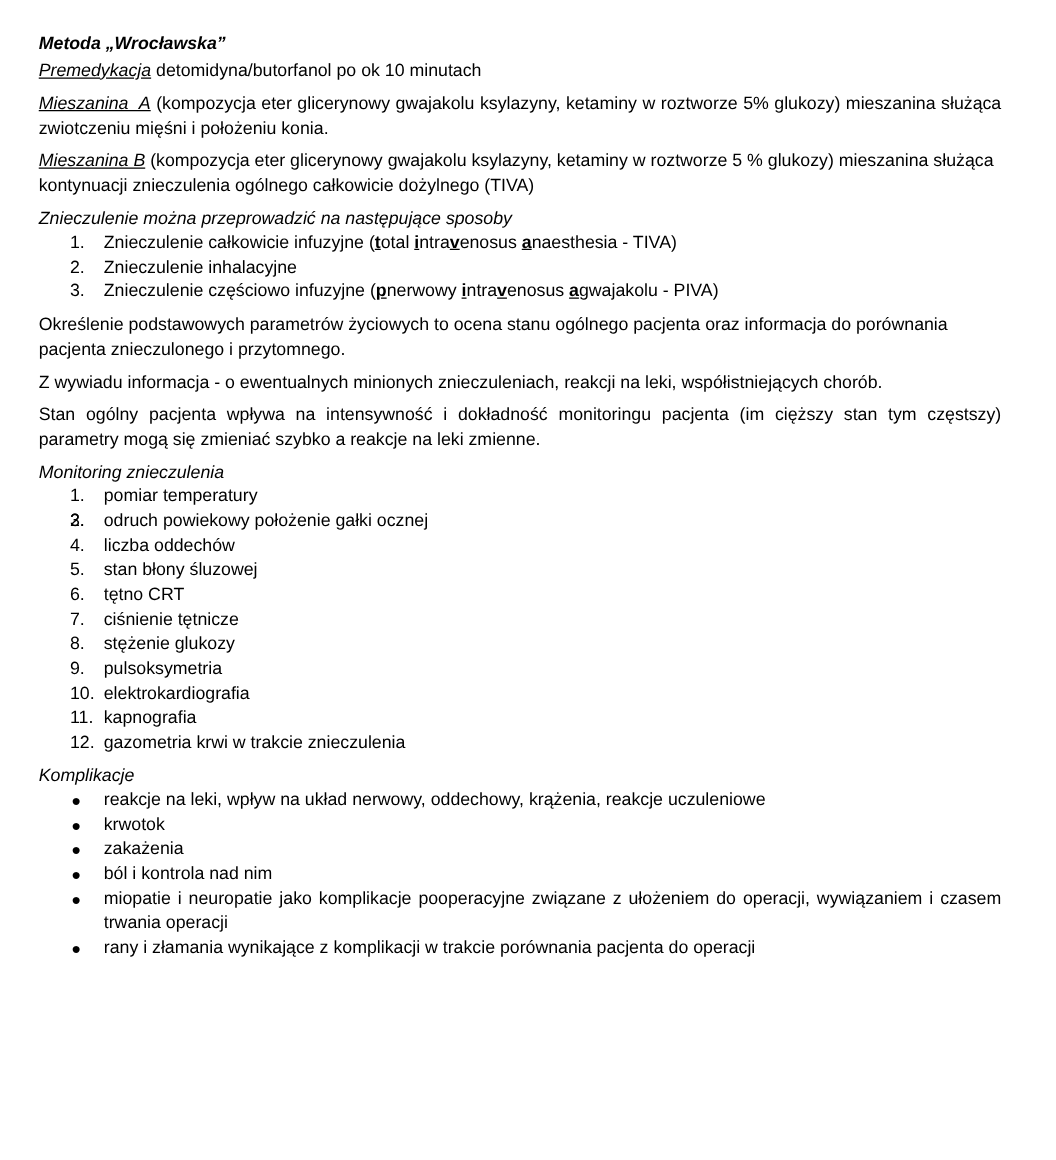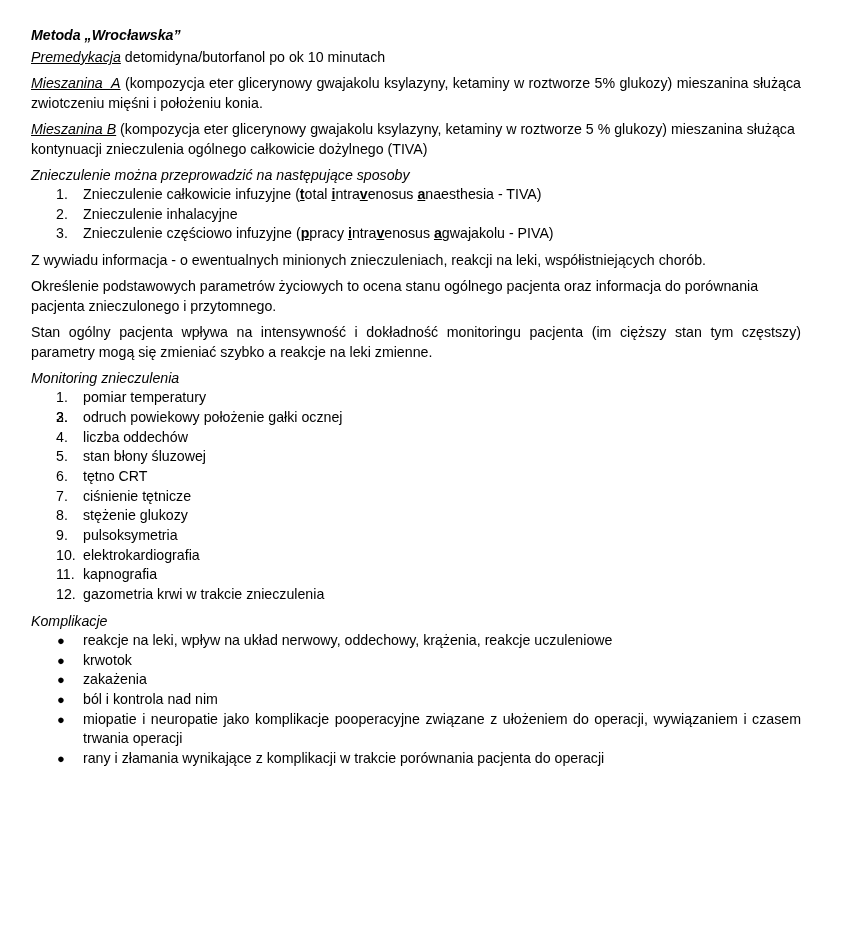--- a/index.html
+++ b/index.html
@@ -38,26 +38,26 @@
 
   <p class="heading">Znieczulenie można przeprowadzić na następujące sposoby</p>
   <ol class="num-list list-ways">
     <li>
       <span class="n">1.</span><span>Znieczulenie całkowicie infuzyjne (</span><span class="u">t</span><span>otal </span><span class="u">i</span><span>ntra</span><span class="u">v</span><span>enosus </span><span class="u">a</span><span>naesthesia - TIVA)</span>
     </li>
     <li>
       <span class="n">2.</span><span>Znieczulenie inhalacyjne</span>
     </li>
     <li>
-      <span class="n">3.</span><span>Znieczulenie częściowo infuzyjne (</span><span class="u">p</span><span>pracy </span><span class="u">i</span><span>ntra</span><span class="u">v</span><span>enosus </span><span class="u">a</span><span>gwajakolu - PIVA)</span>
+      <span class="n">3.</span><span>Znieczulenie częściowo infuzyjne (</span><span class="u">p</span><span>nerwowy </span><span class="u">i</span><span>ntra</span><span class="u">v</span><span>enosus </span><span class="u">a</span><span>gwajakolu - PIVA)</span>
     </li>
   </ol>
 
+  <p class="para" style="text-align:left">Określenie podstawowych parametrów życiowych to ocena stanu ogólnego pacjenta oraz informacja do porównania pacjenta znieczulonego i przytomnego.</p>
   <p class="para">Z wywiadu informacja - o ewentualnych minionych znieczuleniach, reakcji na leki, współistniejących chorób.</p>
-  <p class="para" style="text-align:left">Określenie podstawowych parametrów życiowych to ocena stanu ogólnego pacjenta oraz informacja do porównania pacjenta znieczulonego i przytomnego.</p>
   <p class="para">Stan ogólny pacjenta wpływa na intensywność i dokładność monitoringu pacjenta (im cięższy stan tym częstszy) parametry mogą się zmieniać szybko a reakcje na leki zmienne.</p>
 
   <p class="heading">Monitoring znieczulenia</p>
   <ol class="num-list list-mon">
     <li><span class="n">1.</span><span>pomiar temperatury</span></li>
     <li><span class="n">2.</span></li>
     <li><span class="n">3.</span><span>odruch powiekowy położenie gałki ocznej</span></li>
     <li><span class="n">4.</span><span>liczba oddechów</span></li>
     <li><span class="n">5.</span><span>stan błony śluzowej</span></li>
     <li><span class="n">6.</span><span>tętno CRT</span></li>

